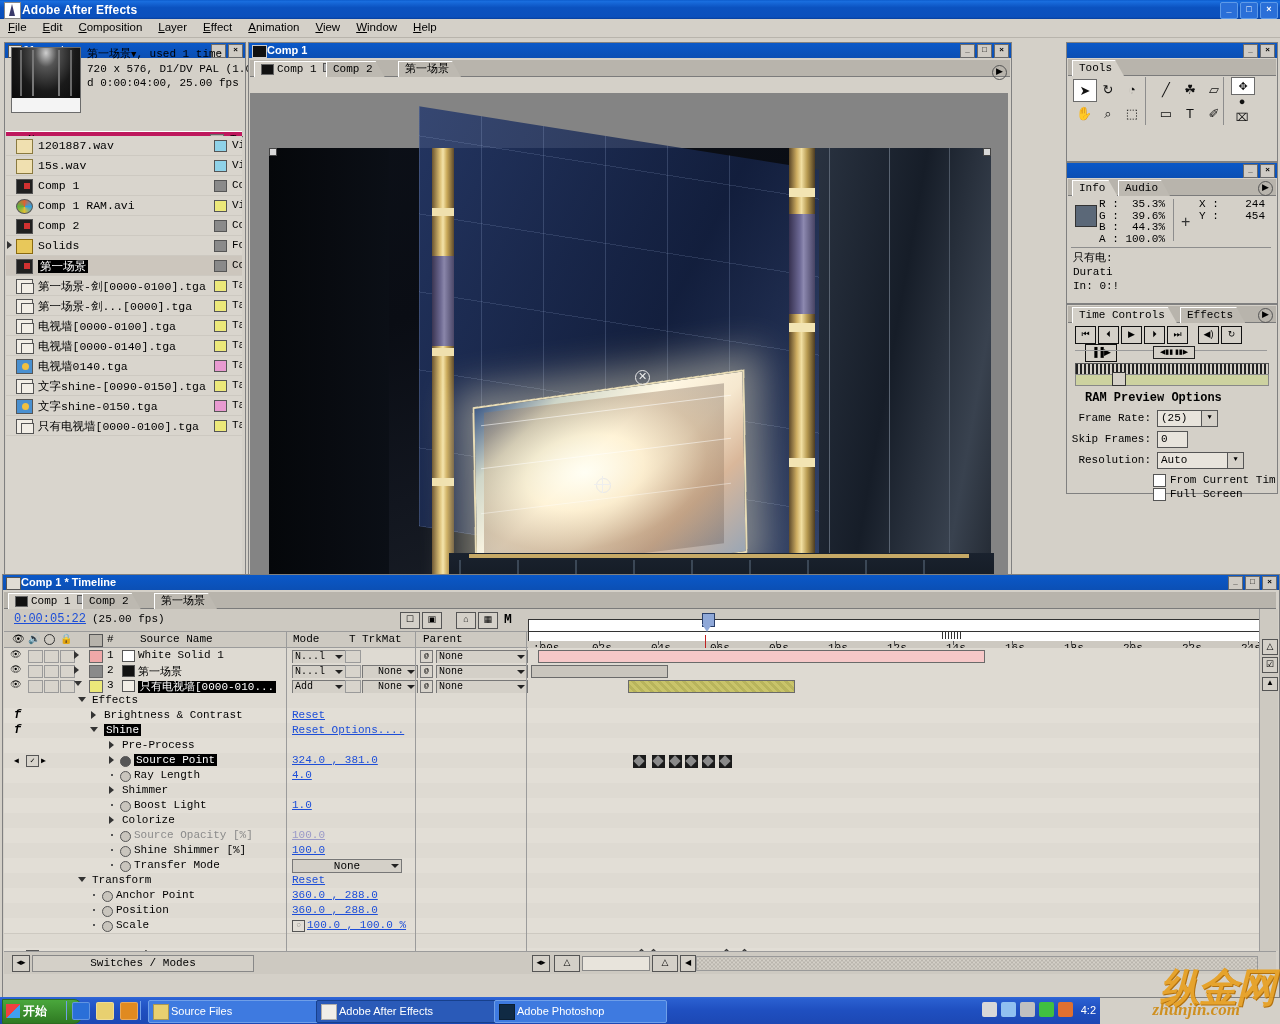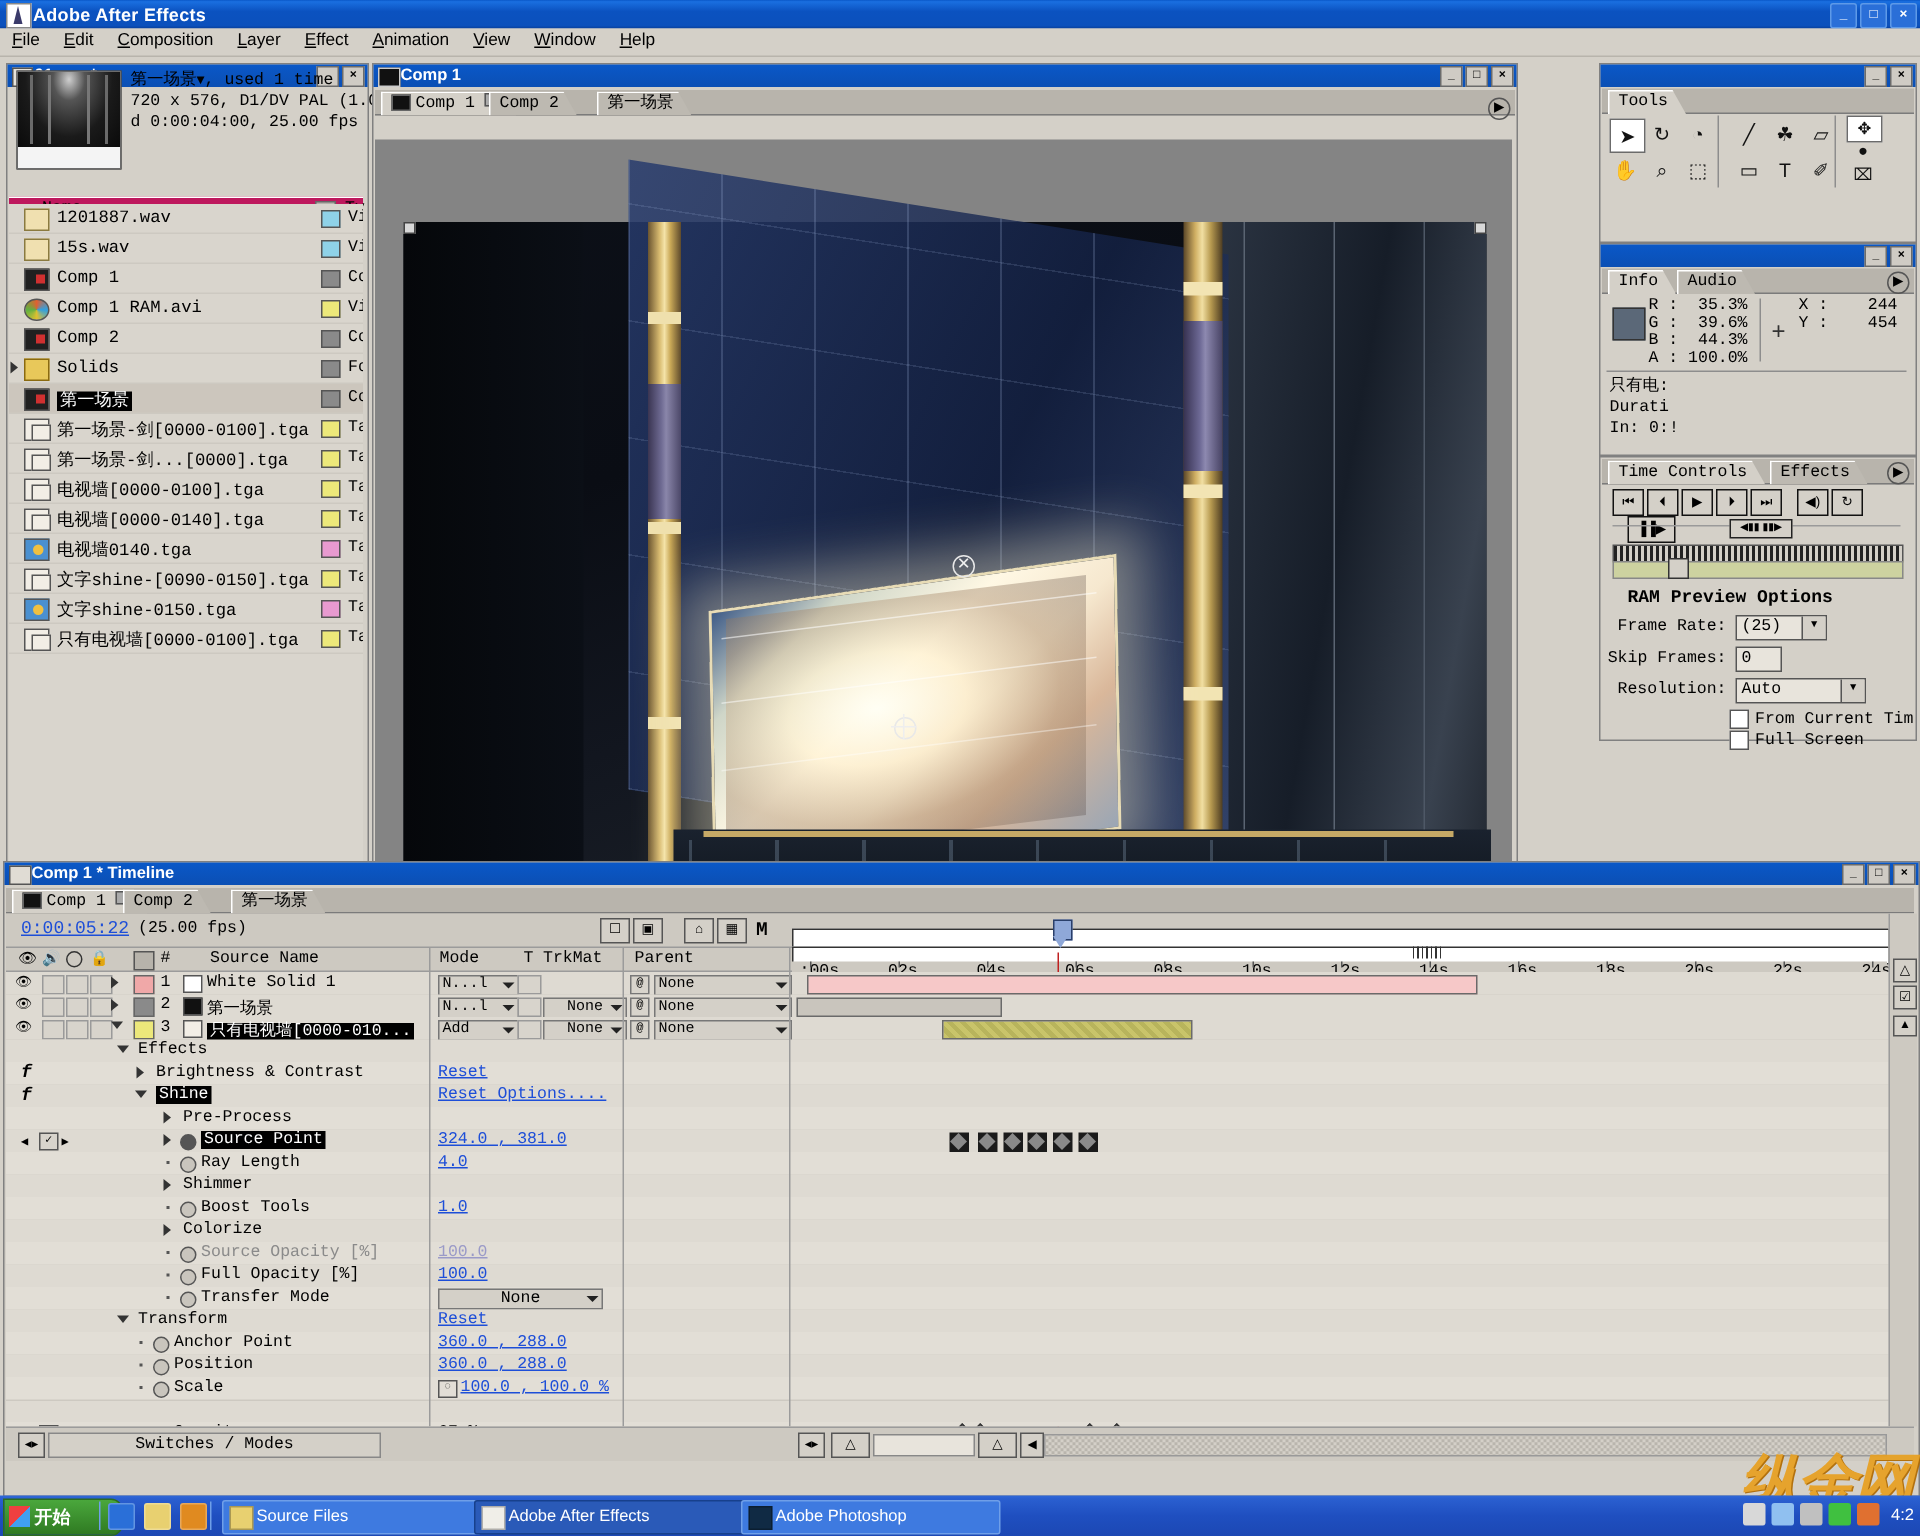--- a/index.html
+++ b/index.html
@@ -66,21 +66,21 @@
   #timeline-panel{left:2px;top:574px;width:1276px;height:422px;}
   .lrow{position:absolute;left:0;width:1272px;height:15px;font-family:"Liberation Mono",monospace;font-size:11px;}
   .val{color:#1d4ed8;text-decoration:underline;}
   .valdim{color:#9a9ac8;text-decoration:underline;}
   .selbox{background:#000;color:#fff;padding:0 2px;}
   .modebox{border:1px solid #777;background:#d4d0c8;height:12px;line-height:12px;padding:0 2px;font-size:10px;position:relative;}
   .dd:after{content:"";position:absolute;right:2px;top:4px;border-left:4px solid transparent;border-right:4px solid transparent;border-top:4px solid #222;}
   .kfbox{position:absolute;width:13px;height:13px;background:#1b1b1b;}
   .kfbox i{position:absolute;left:2px;top:2px;width:8px;height:8px;background:#8a8a8a;transform:rotate(45deg);display:block;}
   
-  #taskbar{position:absolute;left:0;top:997px;width:1280px;height:27px;
+  #taskbar{position:absolute;left:0;top:997px;width:1100px;height:27px;
     background:linear-gradient(180deg,#3168d8 0%,#2a5fd0 8%,#1f4fc0 50%,#1c48b4 100%);}
   .tbtn{position:absolute;top:3px;height:21px;background:#3e7ae0;border:1px solid #6f9fe8;color:#fff;
     font-size:11px;line-height:20px;padding-left:22px;padding-right:6px;border-radius:2px;white-space:nowrap;}
   #startbtn{position:absolute;left:2px;top:2px;height:23px;width:58px;
     background:linear-gradient(180deg,#4aa73c,#2f7a22);border:1px solid #2c6b20;border-radius:0 8px 8px 0;
     color:#fff;font-weight:bold;font-size:12px;line-height:22px;padding-left:20px;}
   
   #watermark{position:absolute;right:6px;top:960px;font-family:"Liberation Serif",serif;font-style:italic;
     font-weight:bold;font-size:40px;color:#e8a020;opacity:.92;letter-spacing:-2px;
     text-shadow:1px 1px 0 #b06a00;pointer-events:none;}
@@ -592,37 +592,37 @@
         <span class="mono" style="position:absolute;left:130px;top:1px;">Ray Length</span>
         <span class="mono val" style="position:absolute;left:288px;top:1px;">4.0</span>
       </div>
       <div class="lrow" style="position: absolute; top: 135px; left: 0px; height: 15px; background: rgb(222, 218, 210); border-bottom: 1px solid rgb(205, 201, 193);">
         <span style="position:absolute;left:105px;top:3px;width:0;height:0;border-top:4px solid transparent;border-bottom:4px solid transparent;border-left:5px solid #333;"></span>
         <span class="mono" style="position:absolute;left:118px;top:1px;">Shimmer</span>
       </div>
       <div class="lrow" style="position: absolute; top: 150px; left: 0px; height: 15px; background: rgb(226, 222, 214); border-bottom: 1px solid rgb(205, 201, 193);">
         <span style="position:absolute;left:107px;top:6px;width:2px;height:2px;background:#555;"></span>
         <span style="position:absolute;left:116px;top:3px;width:9px;height:9px;border:1px solid #555;border-radius:50%;background:#c9c5bd;"></span>
-        <span class="mono" style="position:absolute;left:130px;top:1px;">Boost Tools</span>
+        <span class="mono" style="position:absolute;left:130px;top:1px;">Boost Light</span>
         <span class="mono val" style="position:absolute;left:288px;top:1px;">1.0</span>
       </div>
       <div class="lrow" style="position: absolute; top: 165px; left: 0px; height: 15px; background: rgb(222, 218, 210); border-bottom: 1px solid rgb(205, 201, 193);">
         <span style="position:absolute;left:105px;top:3px;width:0;height:0;border-top:4px solid transparent;border-bottom:4px solid transparent;border-left:5px solid #333;"></span>
         <span class="mono" style="position:absolute;left:118px;top:1px;">Colorize</span>
       </div>
       <div class="lrow" style="position: absolute; top: 180px; left: 0px; height: 15px; background: rgb(226, 222, 214); border-bottom: 1px solid rgb(205, 201, 193); padding-left: 20px;">
         <span style="position:absolute;left:107px;top:6px;width:2px;height:2px;background:#555;"></span>
         <span style="position:absolute;left:116px;top:3px;width:9px;height:9px;border:1px solid #555;border-radius:50%;background:#c9c5bd;"></span>
         <span class="mono" style="position:absolute;left:130px;top:1px;color:#8a8a8a;">Source Opacity [%]</span>
         <span class="mono valdim" style="position:absolute;left:288px;top:1px;">100.0</span>
       </div>
       <div class="lrow" style="position: absolute; top: 195px; left: 0px; height: 15px; background: rgb(222, 218, 210); border-bottom: 1px solid rgb(205, 201, 193);">
         <span style="position:absolute;left:107px;top:6px;width:2px;height:2px;background:#555;"></span>
         <span style="position:absolute;left:116px;top:3px;width:9px;height:9px;border:1px solid #555;border-radius:50%;background:#c9c5bd;"></span>
-        <span class="mono" style="position:absolute;left:130px;top:1px;">Full Opacity [%]</span>
+        <span class="mono" style="position:absolute;left:130px;top:1px;">Shine Shimmer [%]</span>
         <span class="mono val" style="position:absolute;left:288px;top:1px;">100.0</span>
       </div>
       <div class="lrow" style="position: absolute; top: 210px; left: 0px; height: 15px; background: rgb(226, 222, 214); border-bottom: 1px solid rgb(205, 201, 193);">
         <span style="position:absolute;left:107px;top:6px;width:2px;height:2px;background:#555;"></span>
         <span style="position:absolute;left:116px;top:3px;width:9px;height:9px;border:1px solid #555;border-radius:50%;background:#c9c5bd;"></span>
         <span class="mono" style="position:absolute;left:130px;top:1px;">Transfer Mode</span>
         <span class="mono modebox dd" style="position:absolute;left:288px;top:1px;width:104px;text-align:center;font-size:11px;">None</span>
       </div>
       <div class="lrow" style="position: absolute; top: 225px; left: 0px; height: 15px; background: rgb(222, 218, 210); border-bottom: 1px solid rgb(205, 201, 193);">
         <span style="position:absolute;left:74px;top:4px;width:0;height:0;border-left:4px solid transparent;border-right:4px solid transparent;border-top:5px solid #333;"></span>

